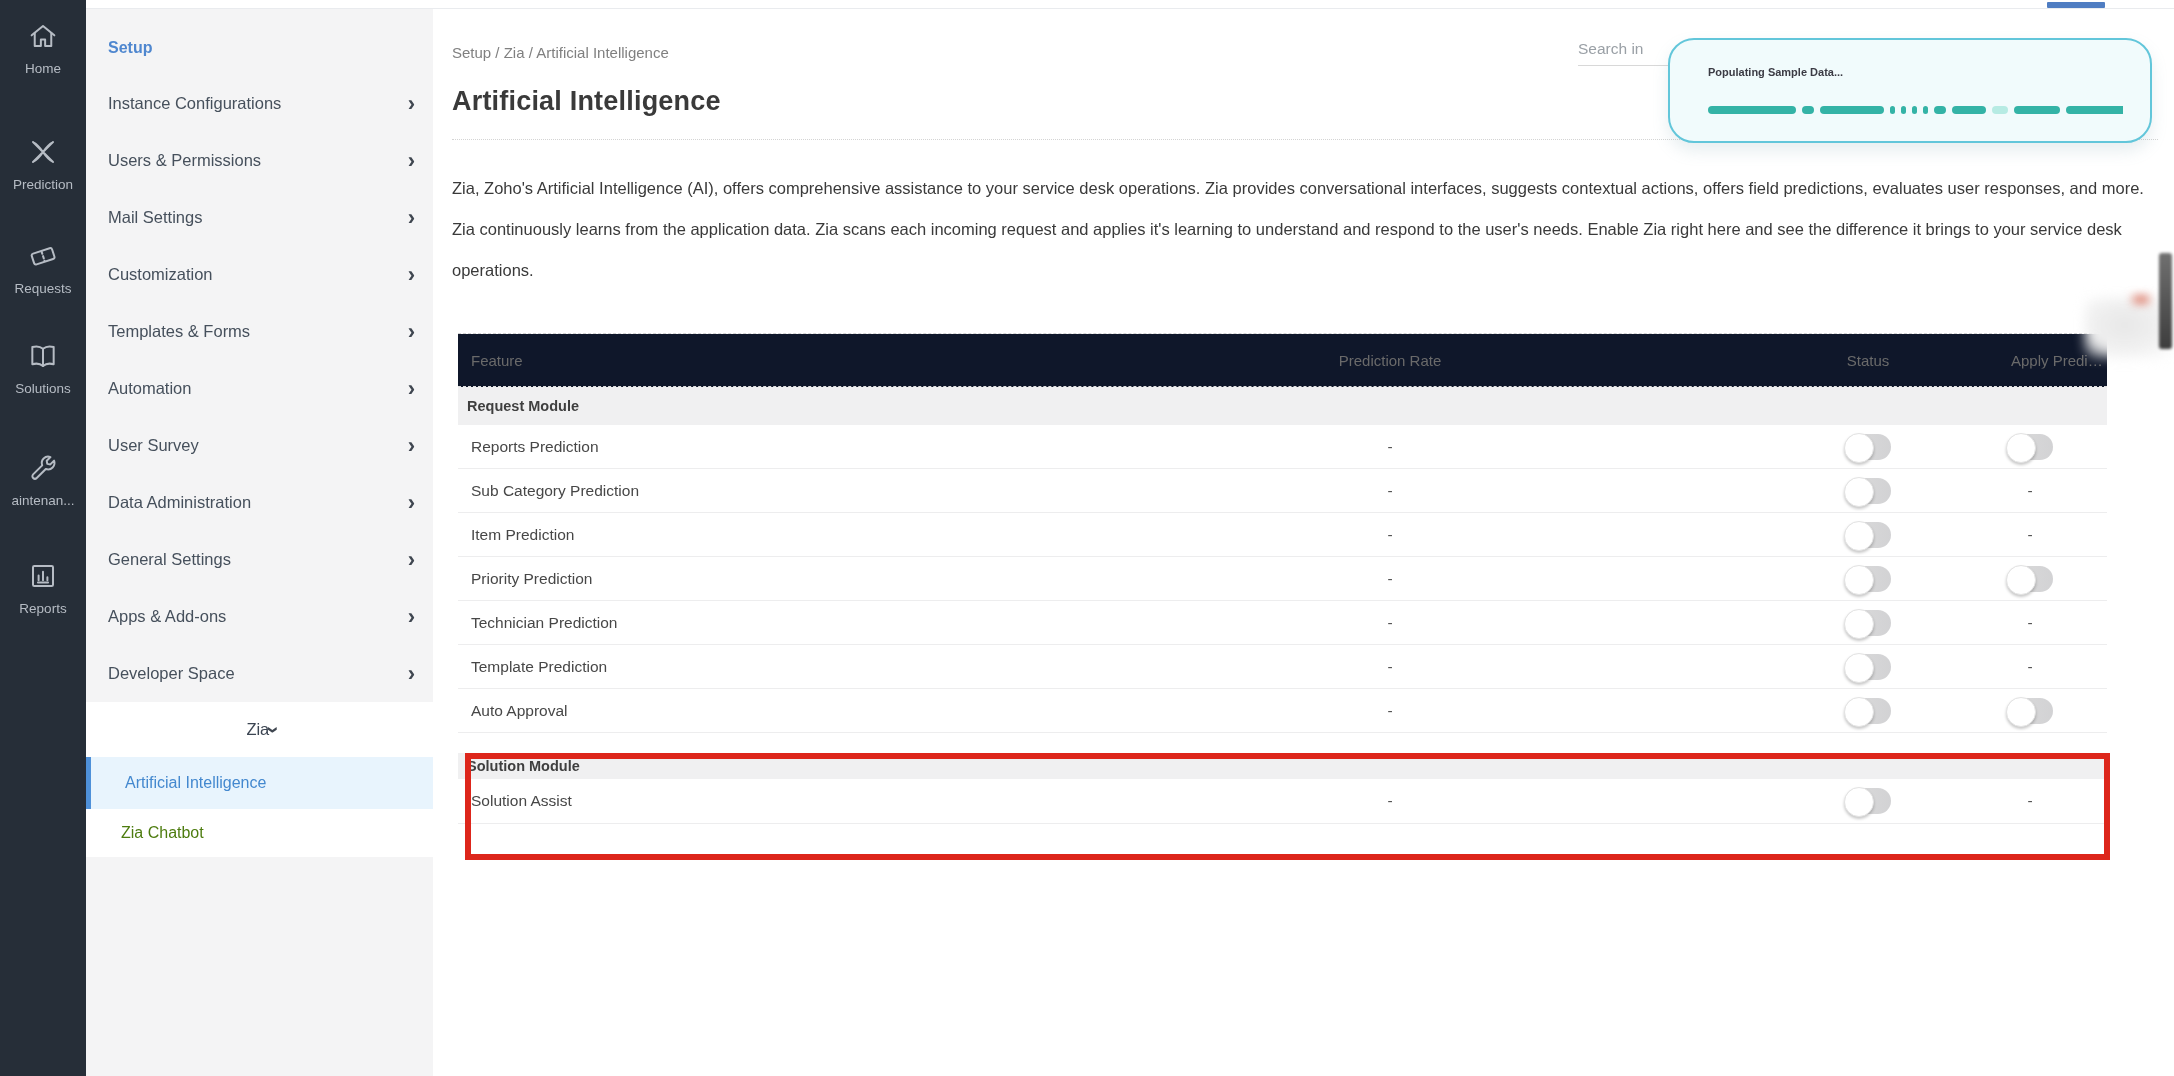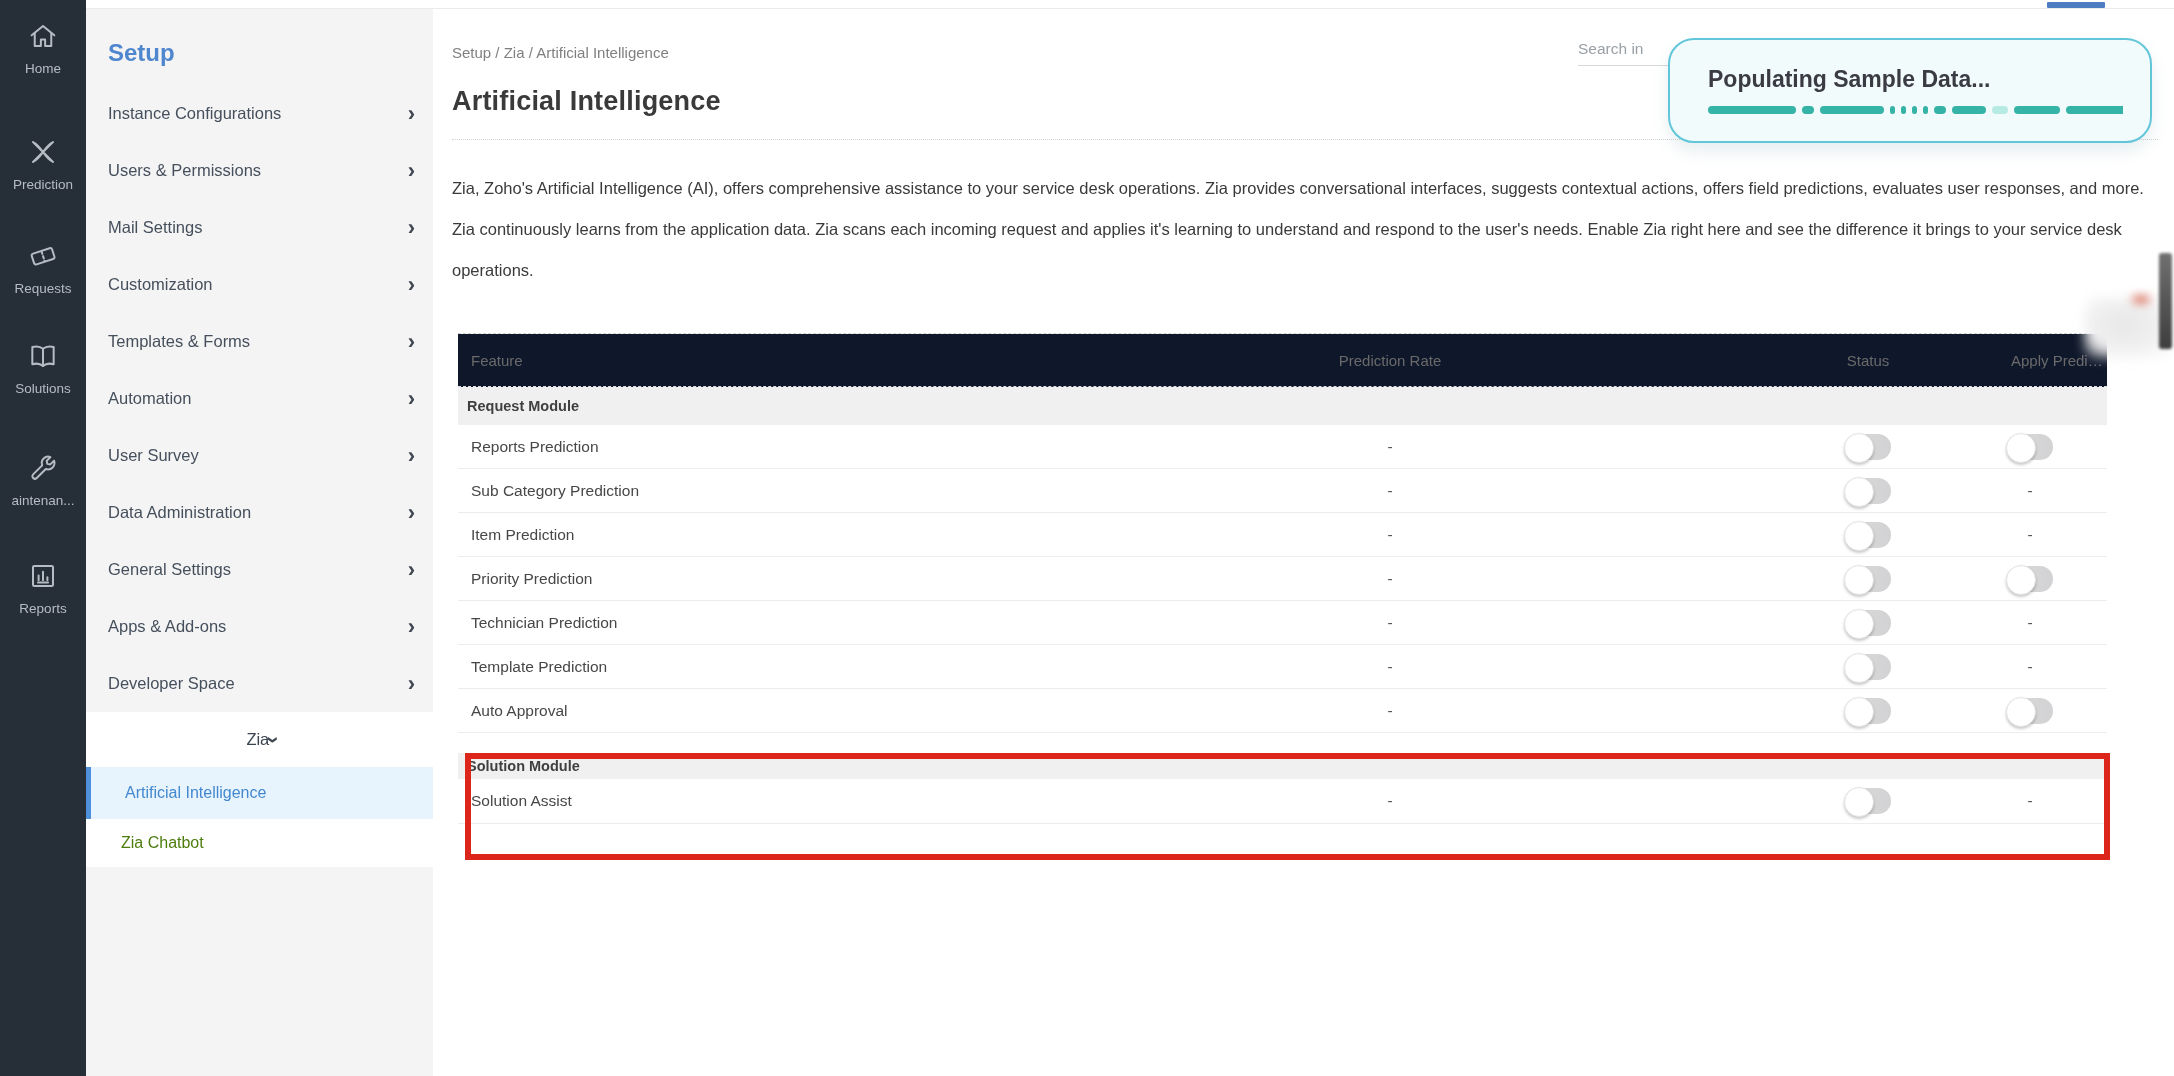--- a/index.html
+++ b/index.html
@@ -8,21 +8,21 @@
 
   
   .rail { position: absolute; left: 0; top: 0; width: 86px; height: 1076px; background: #262e38; z-index: 4; }
   .rail-item { position: absolute; width: 86px; text-align: center; cursor: pointer; }
   .rail-item .ric { display: inline-block; width: 32px; height: 32px; }
   .rail-item .ric svg { width: 32px; height: 32px; stroke: #b6bcc4; fill: none; stroke-width: 1.5; stroke-linecap: round; stroke-linejoin: round; }
   .rail-item .rlb { margin-top: 5px; font-size: 13.5px; color: #b6bcc4; white-space: nowrap; overflow: hidden; }
 
   
   .sidebar { position: absolute; left: 86px; top: 9px; width: 347px; height: 1067px; background: #f4f4f5; z-index: 3; }
-  .sb-title { font-size: 24px; font-weight: bold; color: #4f87cf; padding: 30px 0 0 22px; }
+  .sb-title { font-size: 16px; font-weight: bold; color: #4f87cf; padding: 30px 0 0 22px; }
   .sb-list { margin-top: 18px; }
   .sb-item { height: 57px; display: flex; align-items: center; justify-content: space-between; padding: 0 18px 0 22px; font-size: 16.5px; color: #46505c; cursor: pointer; }
   .chev { font-size: 22px; line-height: 1; color: #3f4650; font-weight: 600; }
   .chev.down { display: inline-block; transform: rotate(90deg); }
   .zia-section { background: #fff; }
   .zia-head { height: 55px; display: flex; align-items: center; justify-content: center; padding: 0 18px 0 22px; font-size: 16.5px; color: #3c4552; cursor: pointer; }
   .zia-sub { height: 52px; display: flex; align-items: center; padding-left: 35px; font-size: 16px; color: #4d7c0f; cursor: pointer; }
   .zia-sub.active { background: #e8f4fd; border-left: 5px solid #4e90d9; padding-left: 34px; color: #4388cf; }
   .zia-sub.last { height: 48px; }
 
@@ -57,21 +57,21 @@
   .thead .c-apply { left: 1553px; width: 94px; text-align: left; white-space: nowrap; overflow: hidden; text-overflow: ellipsis; }
   .dash { color: #555; }
   .toggle { display: inline-block; width: 46px; height: 26px; border-radius: 13px; background: linear-gradient(90deg,#dcdcdc,#d2d2d4); position: relative; vertical-align: middle; cursor: pointer; }
   .toggle::after { content: ""; position: absolute; left: -1px; top: -1px; width: 28px; height: 28px; border-radius: 50%; background: #fff; border: 1px solid #e3e3e3; box-shadow: 0 2px 3px rgba(0,0,0,.22); }
 
   
   .red-rect { position: absolute; left: 32px; top: 753px; width: 1645px; height: 107px; border: 6px solid #dd261b; z-index: 15; pointer-events: none; }
 
   
   .toast { position: absolute; left: 1235px; top: 38px; width: 484px; height: 105px; background: #f1fbfc; border: 2px solid #62c6da; border-radius: 26px; z-index: 20; box-shadow: 0 8px 16px rgba(120,160,170,.18); }
-  .toast-msg { position: absolute; left: 38px; top: 26px; font-size: 23px; font-weight: 600; color: #3b3b44; }
+  .toast-msg { position: absolute; left: 38px; top: 26px; font-size: 11px; font-weight: 600; color: #3b3b44; }
   .toast-progress { position: absolute; left: 38px; top: 66px; width: 415px; height: 8px; display: flex; gap: 6px; overflow: hidden; }
   .seg { height: 8px; border-radius: 4px; background: #34b3a6; flex: 0 0 auto; }
   .seg.light { background: #b6ebe3; }
 
   
   .smudge { position: absolute; left: 1652px; top: 298px; width: 88px; height: 60px; background: radial-gradient(ellipse at 45% 45%, #e7e7e7 0%, #f1f1f1 55%, rgba(255,255,255,0) 100%); filter: blur(6px); z-index: 30; border-radius: 10px; pointer-events: none; }
   .smudge-red { position: absolute; left: 1700px; top: 296px; width: 16px; height: 7px; background: #d96a55; filter: blur(5px); z-index: 31; pointer-events: none; }
   .darkstrip { position: absolute; left: 1726px; top: 253px; width: 13px; height: 96px; background: linear-gradient(#707070, #3d3d3d); filter: blur(1.5px); border-radius: 3px; z-index: 31; pointer-events: none; }
 </style>
 </head>

